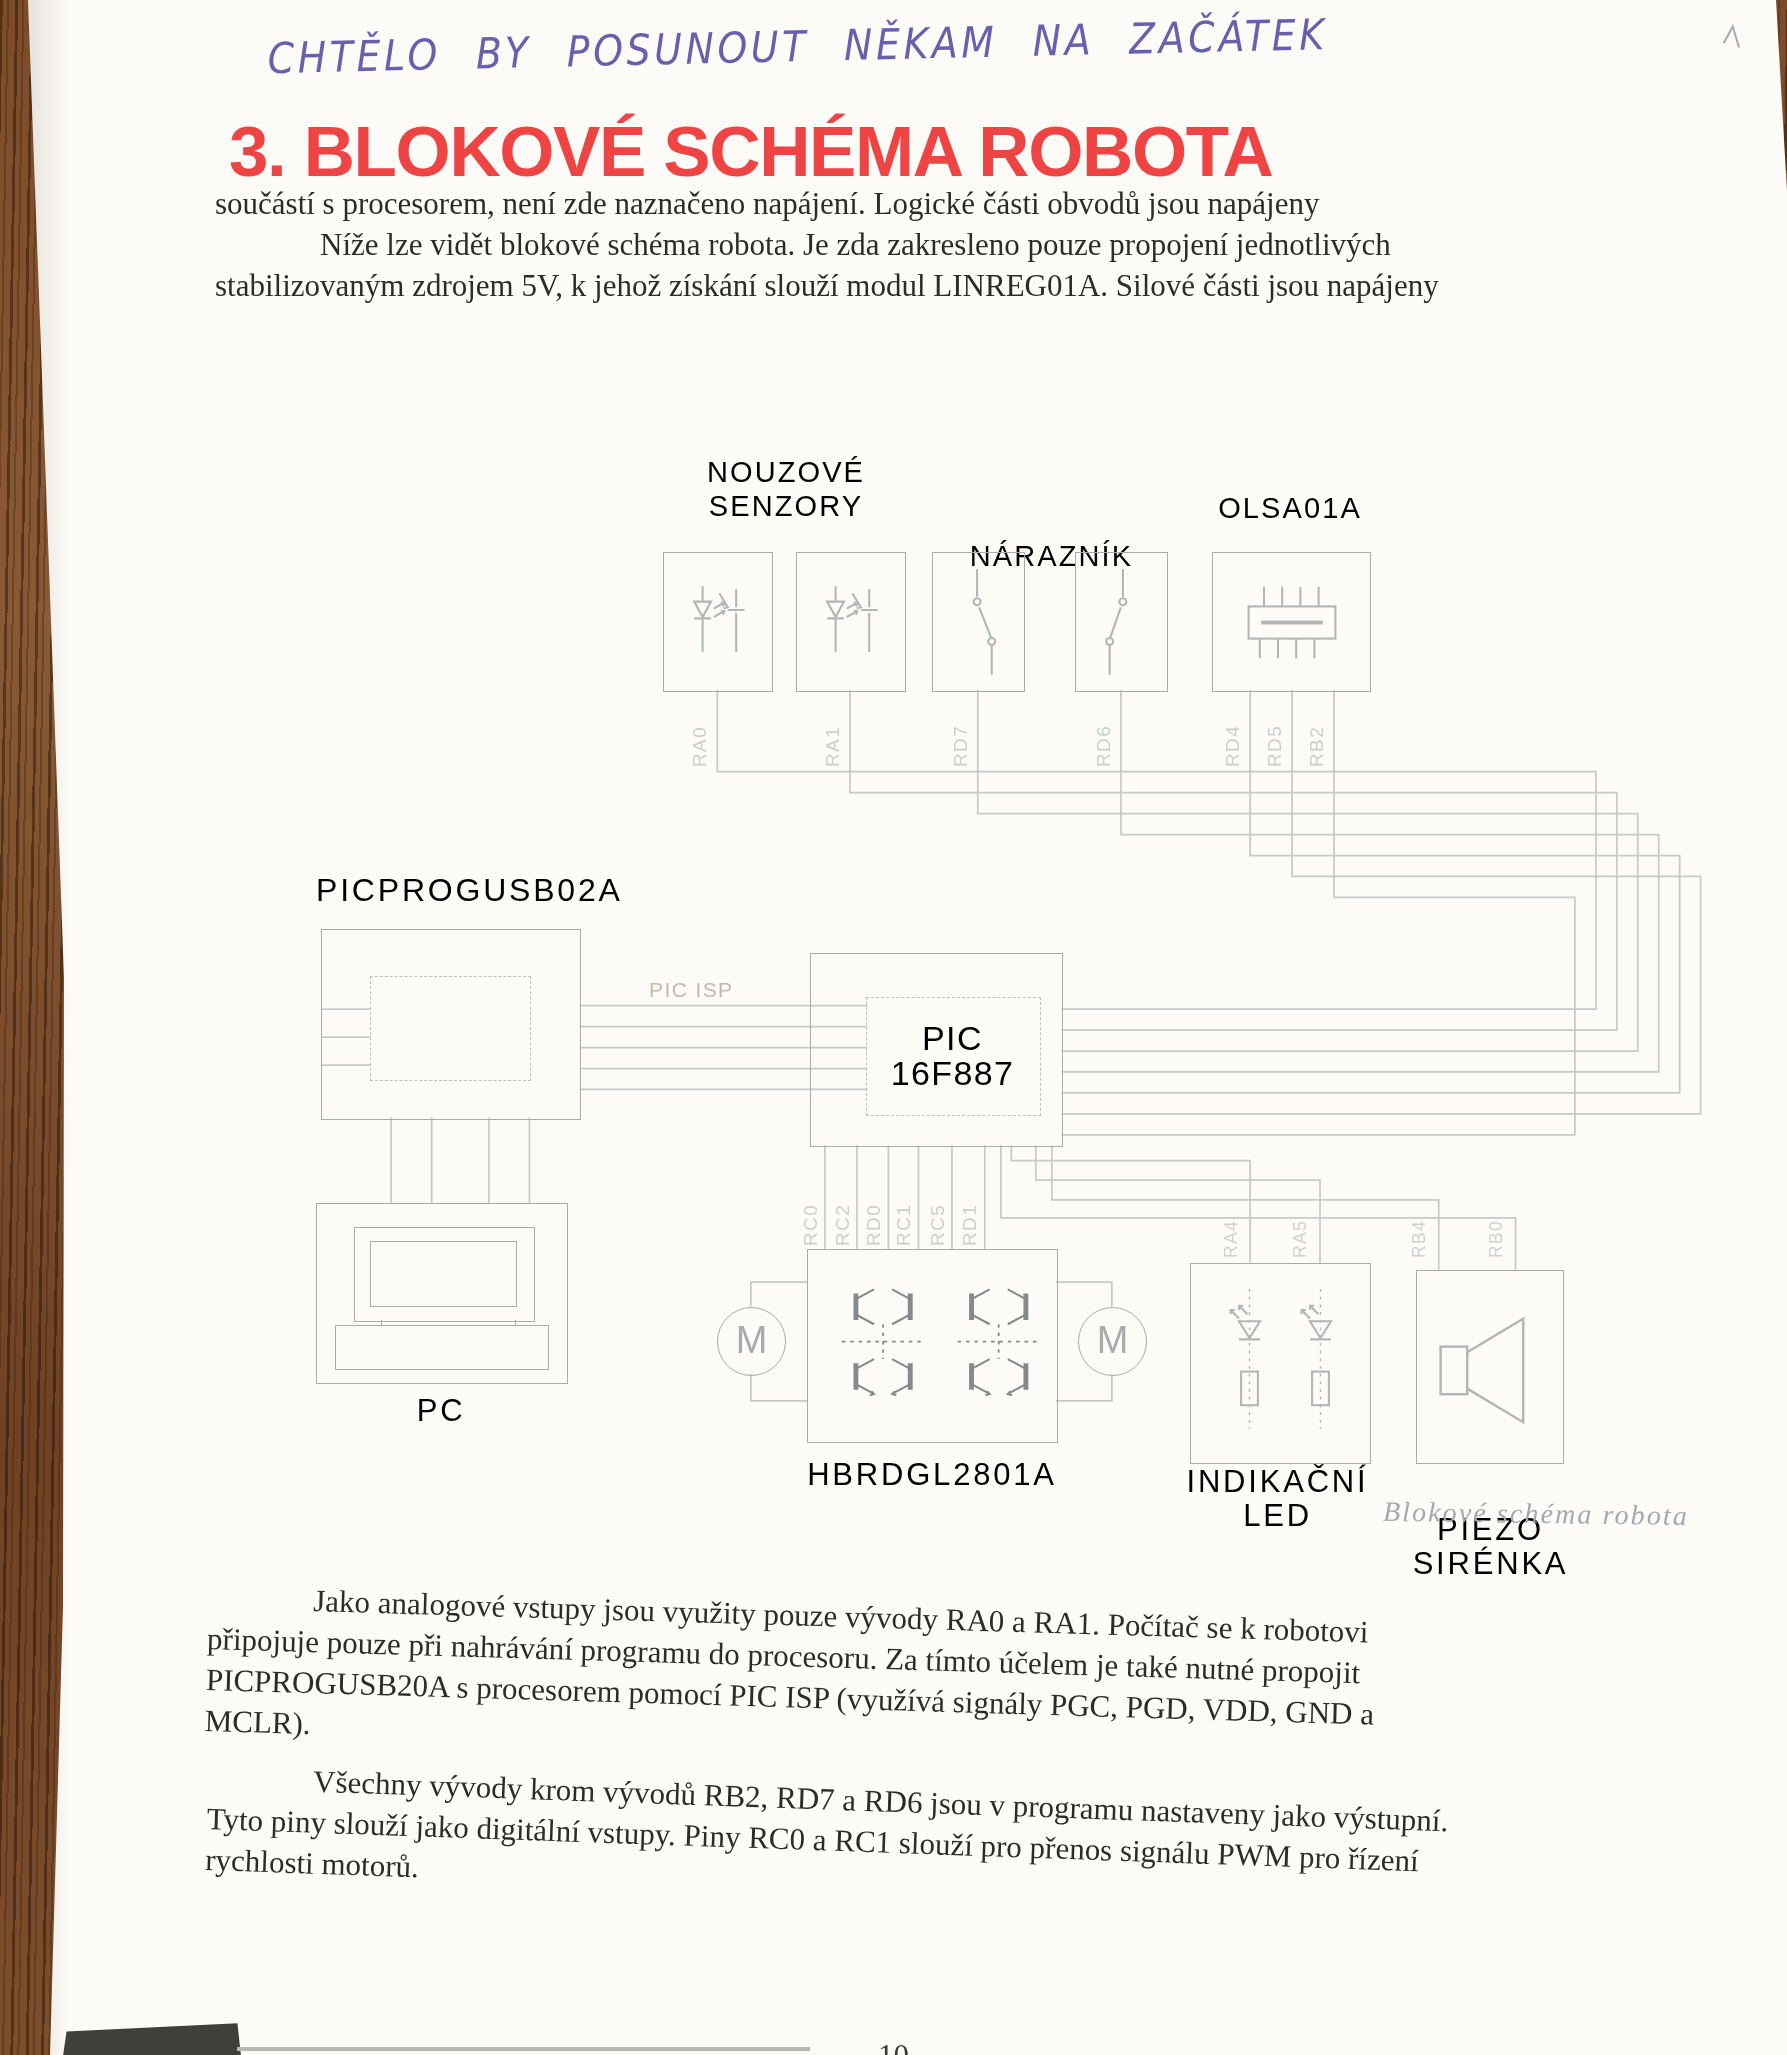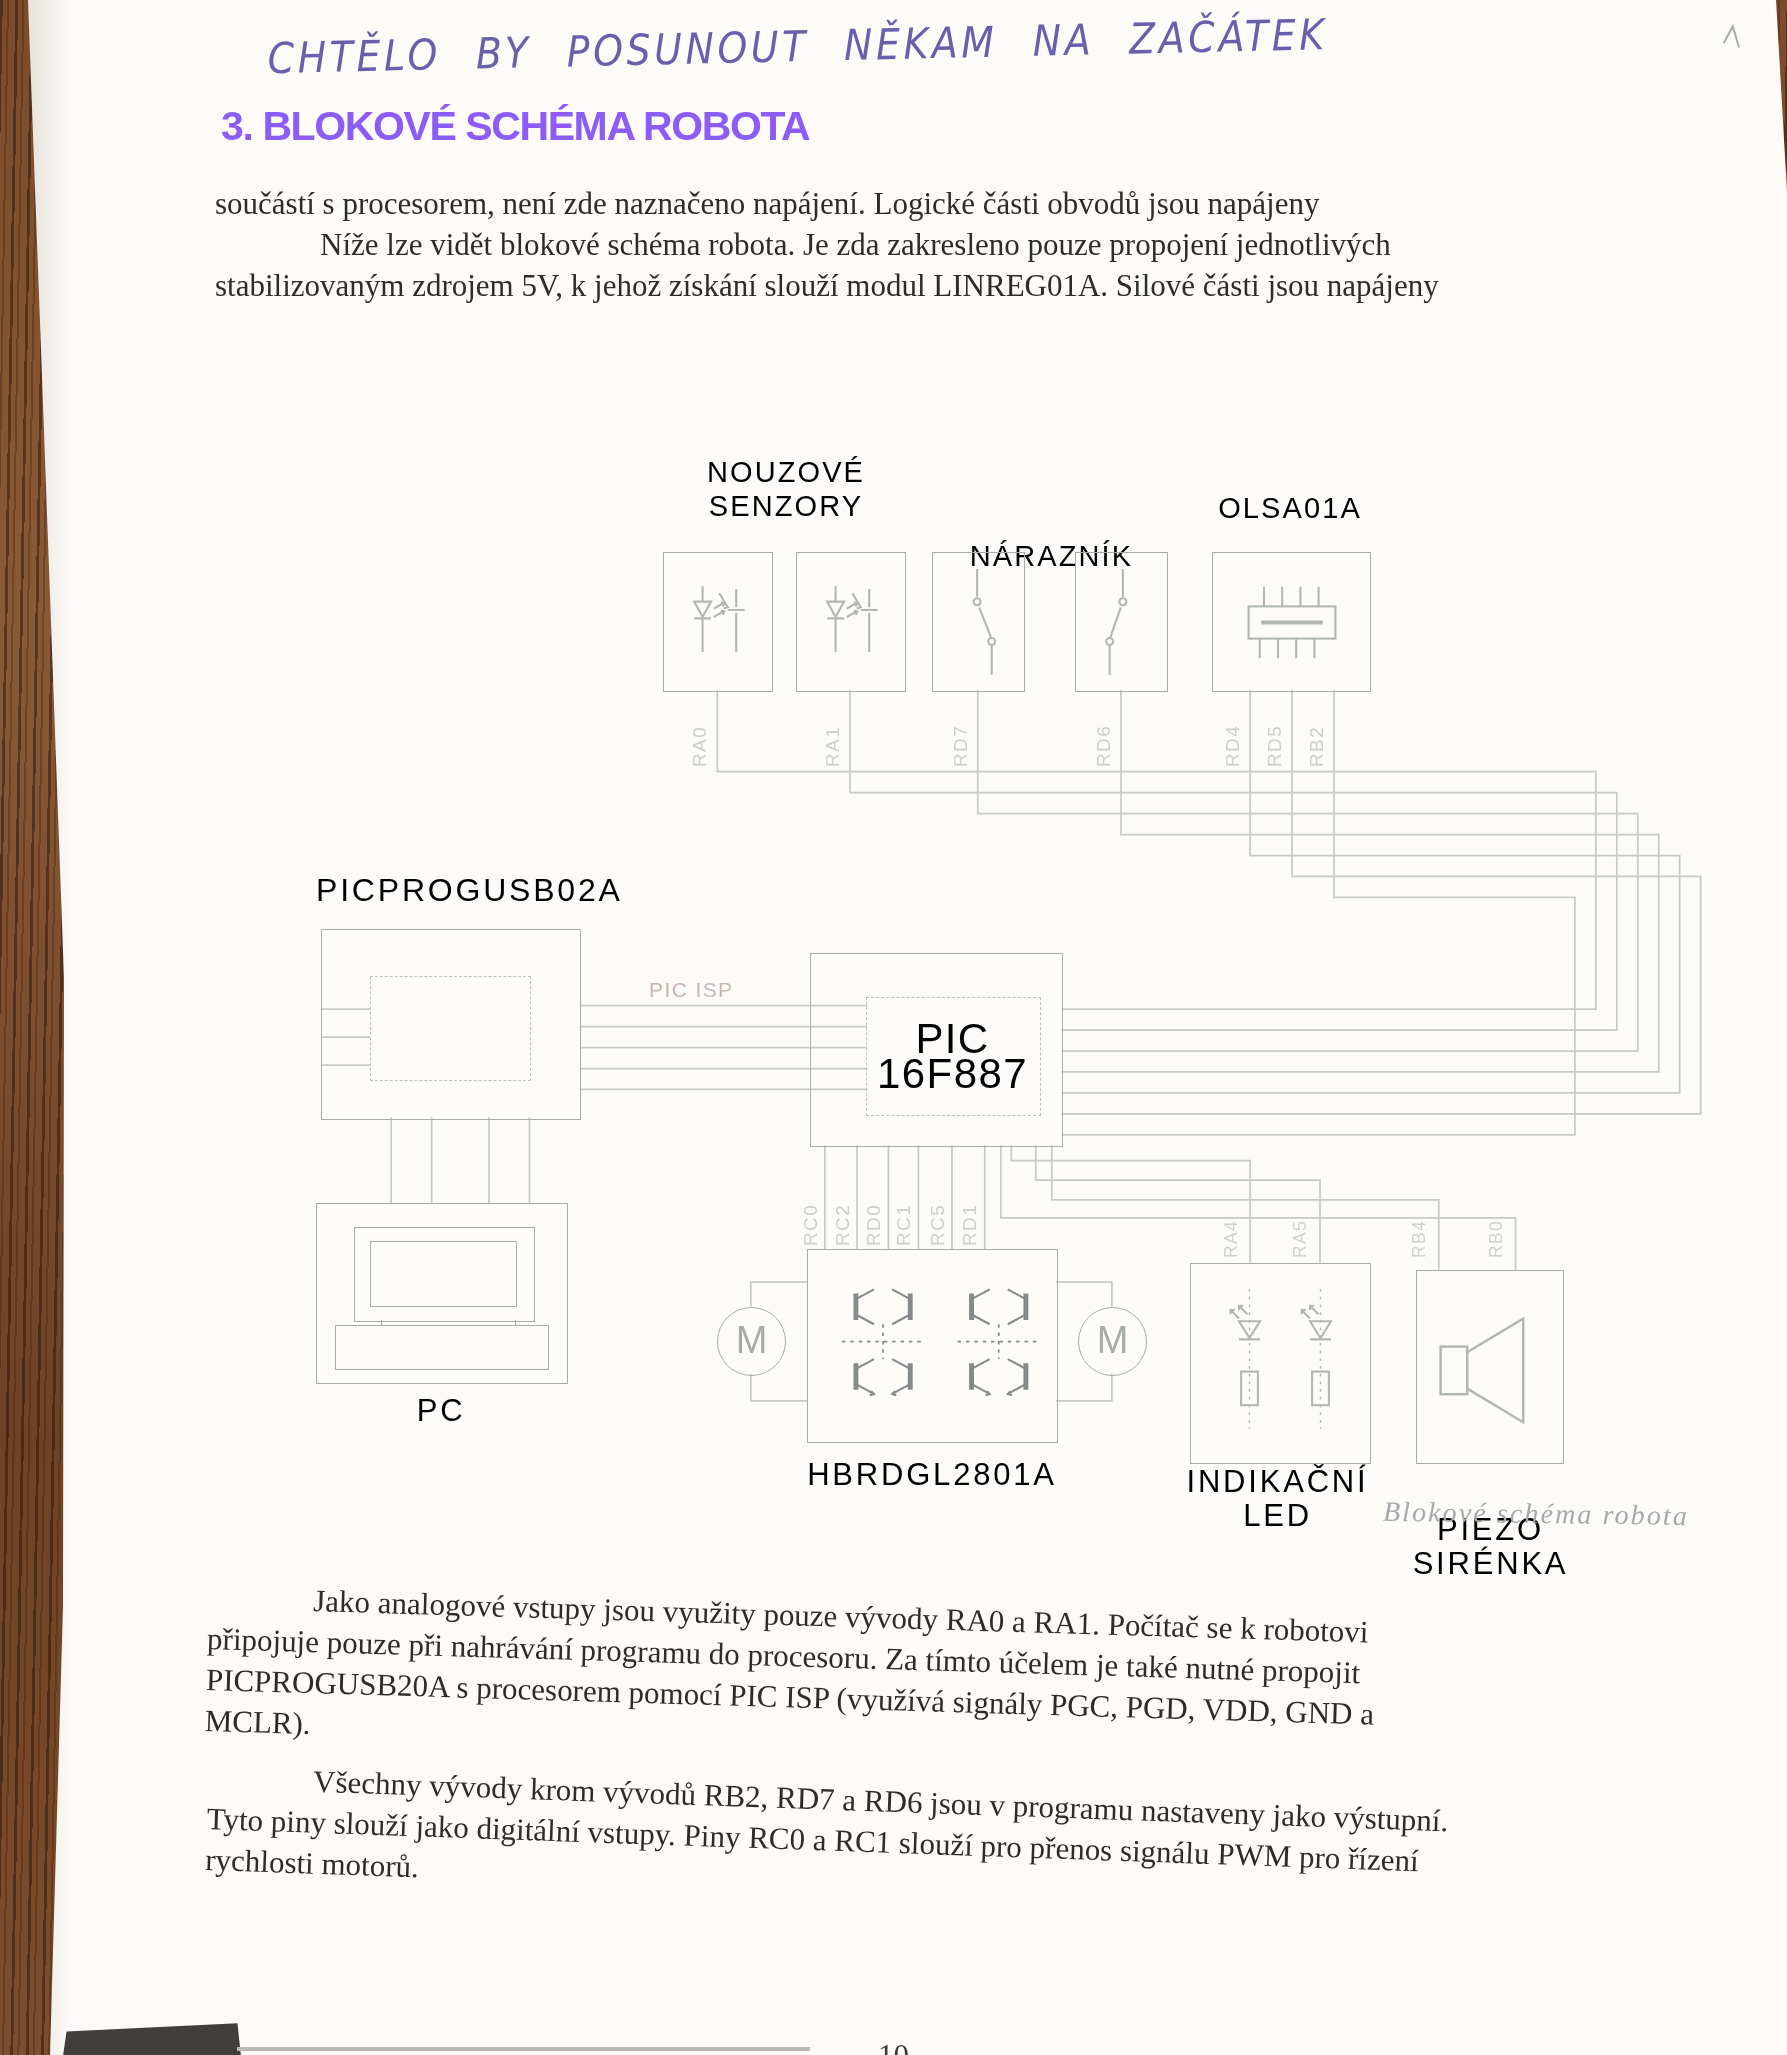--- a/index.html
+++ b/index.html
@@ -19,22 +19,22 @@
   }
   #page-edge{position:absolute;left:21px;top:0;width:49px;height:2056px;
     background:linear-gradient(90deg,rgba(120,90,60,.18),rgba(255,255,255,0));pointer-events:none;}
   .hand{
     font-family:"DejaVu Sans",sans-serif;font-style:italic;
     color:#5d53a7;font-size:38px;letter-spacing:3.5px;word-spacing:19.6px;
     transform:rotate(-1.3deg) scaleY(1.12);transform-origin:left top;opacity:.92;
     white-space:nowrap;
   }
   h1.title{
-    margin:8px;font-family:"Liberation Sans",sans-serif;font-weight:bold;
-    font-size:41px;letter-spacing:-1.4px;color:#8b5cf6;white-space:nowrap;
+    margin:16px;font-family:"Liberation Sans",sans-serif;font-weight:bold;
+    font-size:71px;letter-spacing:-1.4px;color:#ef4444;white-space:nowrap;
   }
   .ser{font-family:"Liberation Serif",serif;font-size:31px;line-height:41px;color:#2e2c29;}
   .ind{padding-left:105px;display:block;}
   .pline{display:block;white-space:nowrap;}
   .lbl{font-family:"Liberation Sans",sans-serif;color:#000000;letter-spacing:2.1px;font-size:29px;line-height:34px;text-align:center;}
   .box{position:absolute;border:1.7px solid #a7acab;background:transparent;}
   .dash{position:absolute;border:1.4px dashed #bcc0bf;}
   .pin{
     position:absolute;writing-mode:vertical-rl;transform:rotate(180deg);
     font-family:"Liberation Sans",sans-serif;font-size:19px;color:#cbcfce;letter-spacing:1.4px;height:67px;
@@ -177,21 +177,21 @@
   <span class="pin" style="left:1264px;top:700px;">RD5</span>
   <span class="pin" style="left:1306px;top:700px;">RB2</span>
 
   <div class="abs lbl" style="left:316px;top:873px;letter-spacing:2.8px;font-size:32px;">PICPROGUSB02A</div>
   <div class="box" style="left:321px;top:929px;width:258px;height:189px;"></div>
   <div class="dash" style="left:370px;top:976px;width:159px;height:103px;"></div>
   <div class="abs lbl" style="left:649px;top:973px;font-size:21px;letter-spacing:1.4px;color:#c9b6b2;">PIC ISP</div>
 
   <div class="box" style="left:810px;top:953px;width:251px;height:192px;"></div>
   <div class="dash" style="left:866px;top:997px;width:173px;height:117px;"></div>
-  <div class="abs lbl" style="left:866px;top:1021px;width:173px;font-size:42px;line-height:35px;letter-spacing:1.4px;">
+  <div class="abs lbl" style="left:866px;top:1021px;width:173px;font-size:34px;line-height:35px;letter-spacing:1.4px;">
     <span>PIC</span><br>
     <span>16F887</span>
   </div>
 
   <div class="box" style="left:316px;top:1203px;width:250px;height:179px;"></div>
   <div class="box" style="left:354px;top:1227px;width:179px;height:93px;"></div>
   <div class="box" style="left:370px;top:1241px;width:145px;height:64px;"></div>
   <div class="stand" style="left:381px;top:1320px;"></div>
   <div class="stand" style="left:515px;top:1320px;"></div>
   <div class="box" style="left:335px;top:1325px;width:212px;height:43px;"></div>

